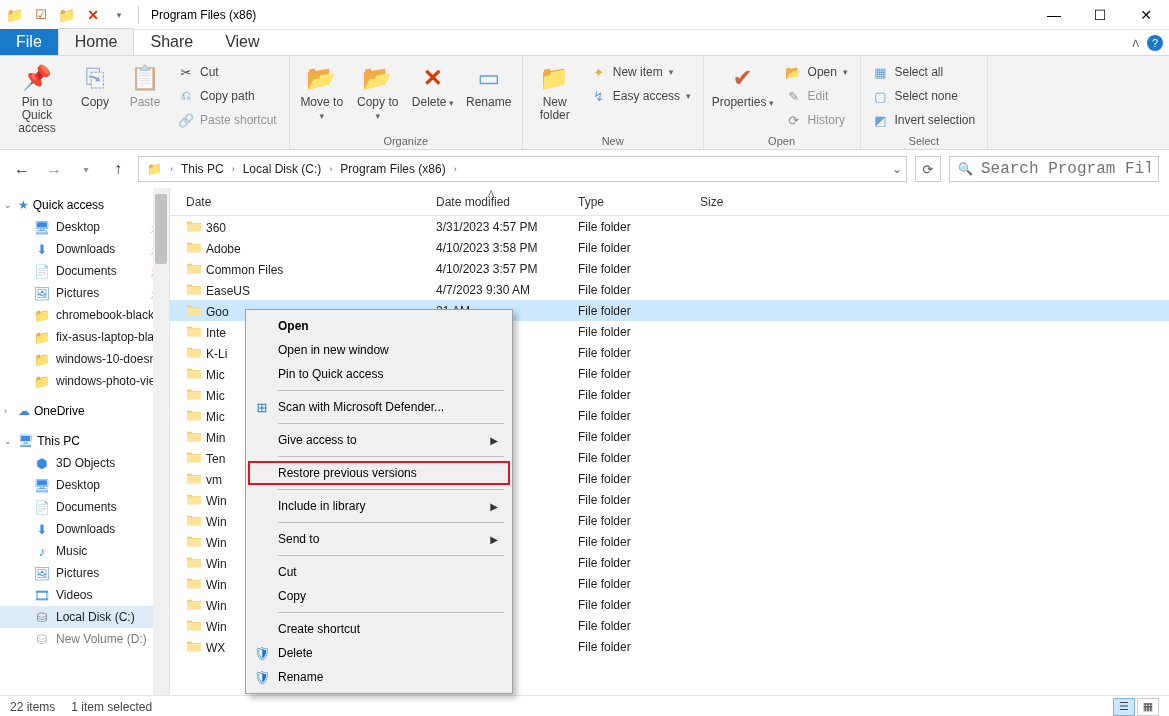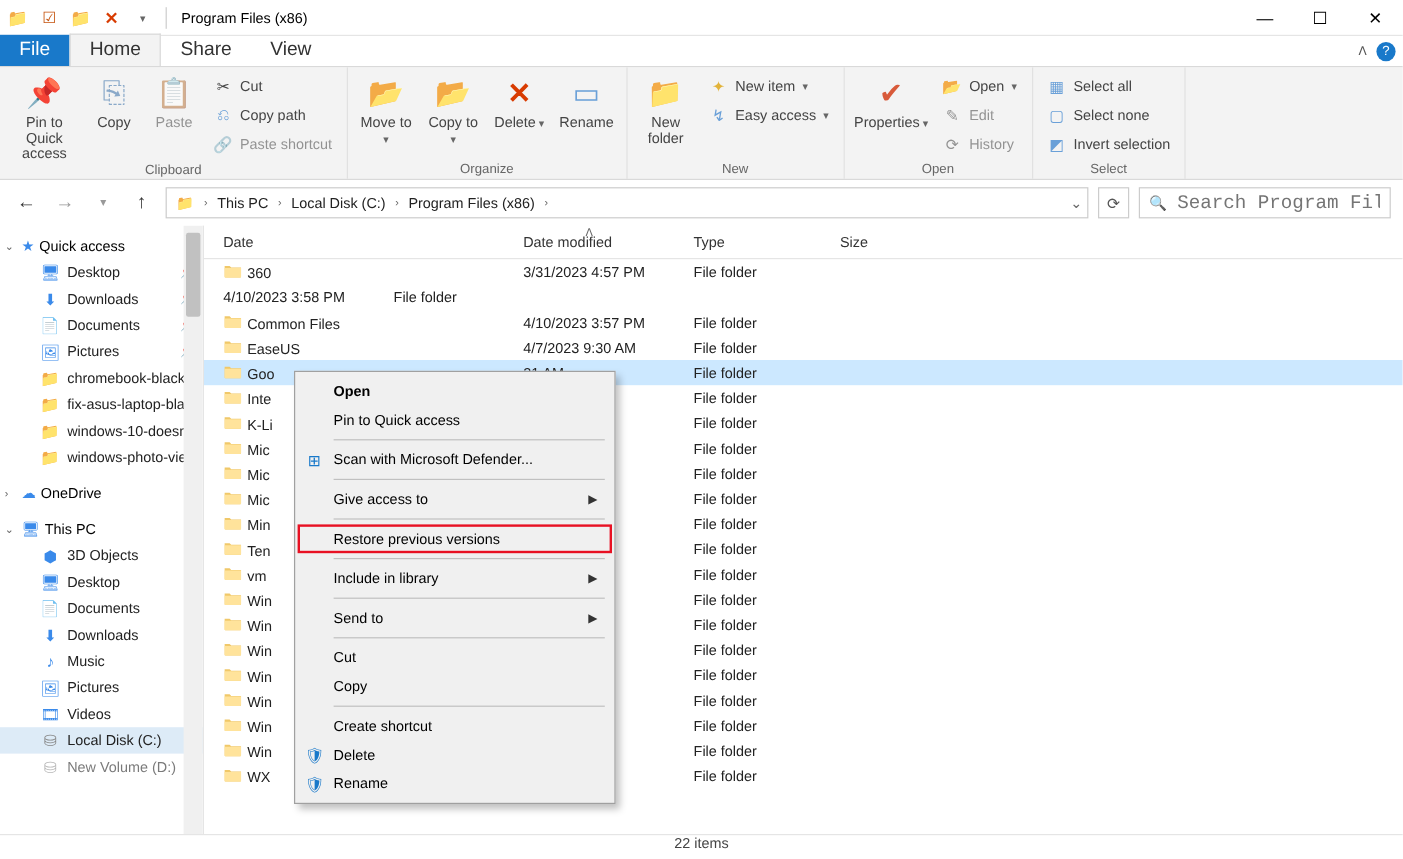--- a/index.html
+++ b/index.html
@@ -83,21 +83,21 @@
 
 .ctx { position: absolute; left: 245px; top: 309px; width: 268px; background: #f0f0f0; border: 1px solid #a0a0a0; box-shadow: 4px 4px 6px rgba(0,0,0,0.25); padding: 4px 2px; z-index: 50; }
 .ctx .item { display: flex; align-items: center; height: 24px; padding: 0 12px 0 30px; font-size: 12px; position: relative; }
 .ctx .item .mico { position: absolute; left: 6px; width: 16px; text-align: center; font-size: 13px; }
 .ctx .item .arrow { margin-left: auto; font-size: 10px; color: #333; }
 .ctx .sep { height: 1px; background: #c0c0c0; margin: 4px 6px 4px 30px; }
 .ctx .item.highlight { outline: 2px solid #e81123; outline-offset: -2px; }
 .ctx .item.bold { font-weight: 600; }
 
 
-.status { height: 22px; border-top: 1px solid #e5e5e5; display: flex; align-items: center; padding: 0 10px; font-size: 11px; color: #444; gap: 16px; flex-direction: column; }
+.status { height: 22px; border-top: 1px solid #e5e5e5; display: flex; align-items: center; padding: 0 10px; font-size: 11px; color: #444; gap: 16px; }
 .status .viewbtns { margin-left: auto; display: flex; gap: 2px; }
 .status .vb { width: 22px; height: 18px; border: 1px solid #ccc; display: flex; align-items: center; justify-content: center; font-size: 11px; }
 .status .vb.active { background: #cce8ff; border-color: #7bb4e3; }
 
 
 .folder-svg .back { fill: #f0c869; }
 .folder-svg .front { fill: #ffe39b; }
 </style>
 </head>
 <body>
@@ -153,21 +153,20 @@
         <div class="smallbtn">
             <span class="sico" style="color:#6aa0d8;">⎌</span>
             <span>Copy path</span>
           </div>
         <div class="smallbtn disabled">
             <span class="sico">🔗</span>
             <span>Paste shortcut</span>
           </div>
       </div>
     </div>
-    <div class="label">Clipboard</div>
   </div>
 
   <div class="group">
     <div class="body">
       <div class="bigbtn" style="width:48px;">
         <div class="ico" style="color:#e2b33a;">📂</div>
         <div class="cap drop">Move to</div>
       </div>
       <div class="bigbtn" style="width:48px;">
         <div class="ico" style="color:#e2b33a;">📂</div>
@@ -388,20 +387,26 @@
               <svg class="folder-svg" viewBox="0 0 16 12">
                 <path class="back" d="M0 1h5l1.5 1.5H16V11a1 1 0 0 1-1 1H1a1 1 0 0 1-1-1z"></path>
                 <path class="front" d="M0 3h16v8a1 1 0 0 1-1 1H1a1 1 0 0 1-1-1z"></path>
               </svg>
             </span><span>360</span></div>
           <div class="cell col-date">3/31/2023 4:57 PM</div>
           <div class="cell col-type">File folder</div>
           <div class="cell col-size"></div>
         </div>
         <div class="row">
+          <div class="cell col-name"><span class="fico">
+              <svg class="folder-svg" viewBox="0 0 16 12">
+                <path class="back" d="M0 1h5l1.5 1.5H16V11a1 1 0 0 1-1 1H1a1 1 0 0 1-1-1z"></path>
+                <path class="front" d="M0 3h16v8a1 1 0 0 1-1 1H1a1 1 0 0 1-1-1z"></path>
+              </svg>
+            </span><span>Adobe</span></div>
           <div class="cell col-date">4/10/2023 3:58 PM</div>
           <div class="cell col-type">File folder</div>
           <div class="cell col-size"></div>
         </div>
         <div class="row">
           <div class="cell col-name"><span class="fico">
               <svg class="folder-svg" viewBox="0 0 16 12">
                 <path class="back" d="M0 1h5l1.5 1.5H16V11a1 1 0 0 1-1 1H1a1 1 0 0 1-1-1z"></path>
                 <path class="front" d="M0 3h16v8a1 1 0 0 1-1 1H1a1 1 0 0 1-1-1z"></path>
               </svg>
@@ -608,20 +613,23 @@
           <div class="cell col-type">File folder</div>
           <div class="cell col-size"></div>
         </div>
       </div>
   </div>
 </div>
 
 <div class="ctx">
   <div class="item bold">
       <span>Open</span>
+    </div>
+  <div class="item">
+      <span>Open in new window</span>
     </div>
   <div class="item">
       <span>Pin to Quick access</span>
     </div>
   <div class="sep"></div>
   <div class="item">
       <span class="mico" style="color:#1979ca;">⊞</span>
       <span>Scan with Microsoft Defender...</span>
     </div>
   <div class="sep"></div>

